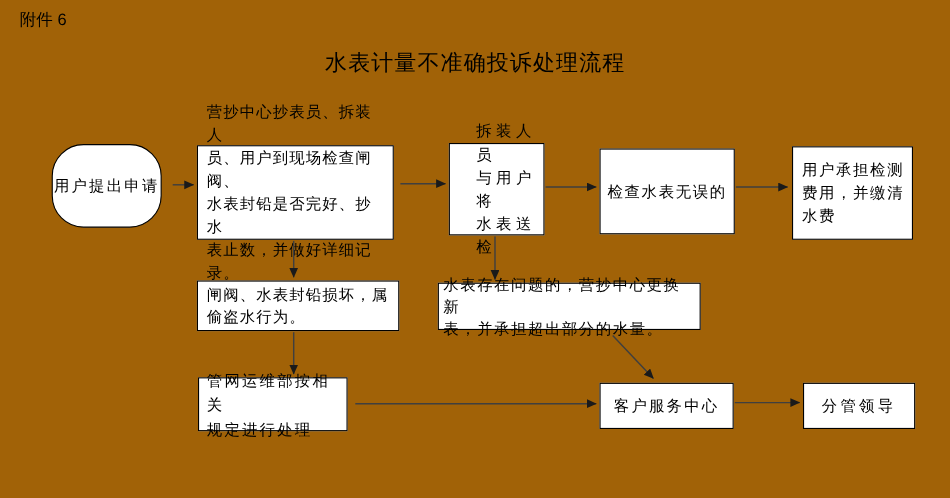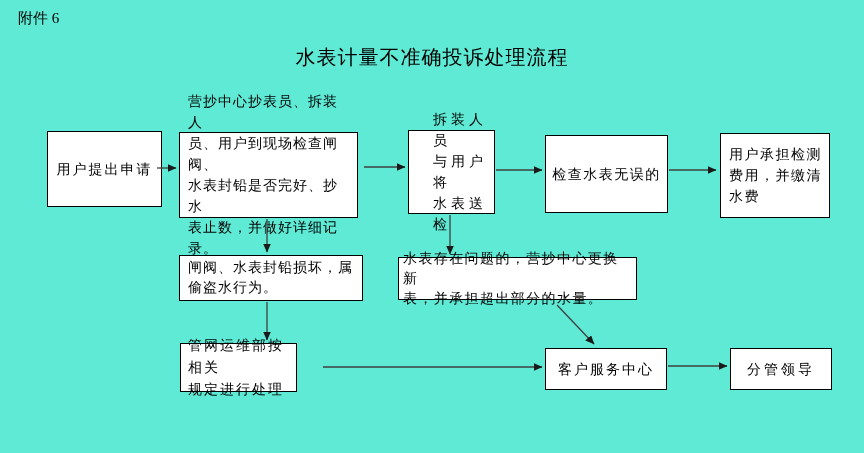--- a/index.html
+++ b/index.html
@@ -1,21 +1,21 @@
 <!DOCTYPE html>
 <html><head>
 <meta charset="utf-8">
 <style>
   html, body { margin: 0; padding: 0; background: #ffffff; }
   .canvas {
     position: relative;
     width: 864px;
     height: 453px;
-    background: #5eead4;
-    font-family: Liberation Serif, serif;
+    background: #a16207;
+    font-family: Liberation Sans, sans-serif;
     color: #000000;
     overflow: hidden;
   }
   .attachment-label {
     position: absolute;
     left: 18px;
     top: 9px;
     font-size: 15px;
   }
   .doc-title {
@@ -32,37 +32,37 @@
     box-sizing: border-box;
     border: 1px solid #000000;
     background: #ffffff;
     font-size: 14px;
     line-height: 21px;
     white-space: pre-line;
     display: flex;
     align-items: center;
   }
   
-  .node-apply          { left: 47px;  top: 131px; width: 115px; height: 76px;
-                         justify-content: center; letter-spacing: 2px; }
+  .node-apply          { left: 47px;  top: 131px; width: 100px; height: 76px;
+                         justify-content: center; letter-spacing: 2px; border-radius: 29px; }
   .node-site-check     { left: 179px; top: 132px; width: 179px; height: 86px;
                          padding: 2px 8px; letter-spacing: 1px; }
   .node-send-meter     { left: 408px; top: 130px; width: 87px;  height: 84px;
                          padding-left: 24px; letter-spacing: 4px; }
   .node-meter-ok       { left: 545px; top: 135px; width: 123px; height: 78px;
                          justify-content: center; letter-spacing: 1.5px; }
   .node-user-pay       { left: 720px; top: 133px; width: 110px; height: 85px;
                          padding-left: 8px; letter-spacing: 1.5px; }
   
   .node-seal-damaged   { left: 179px; top: 255px; width: 184px; height: 46px;
                          padding: 0 8px; line-height: 20px; letter-spacing: 1px; }
   .node-meter-problem  { left: 398px; top: 257px; width: 239px; height: 43px;
                          padding: 16px 4px; line-height: 20px; letter-spacing: 1.4px; }
   
-  .node-pipeline-dept  { left: 180px; top: 343px; width: 117px; height: 49px;
+  .node-pipeline-dept  { left: 180px; top: 343px; width: 136px; height: 49px;
                          padding: 0 7px; line-height: 22px; letter-spacing: 2px; }
   .node-service-center { left: 545px; top: 348px; width: 122px; height: 42px;
                          justify-content: center; letter-spacing: 2px; }
   .node-leader         { left: 730px; top: 348px; width: 102px; height: 42px;
                          justify-content: center; letter-spacing: 3px; }
 
   .arrows-layer {
     position: absolute;
     left: 0; top: 0;
     width: 864px; height: 453px;

